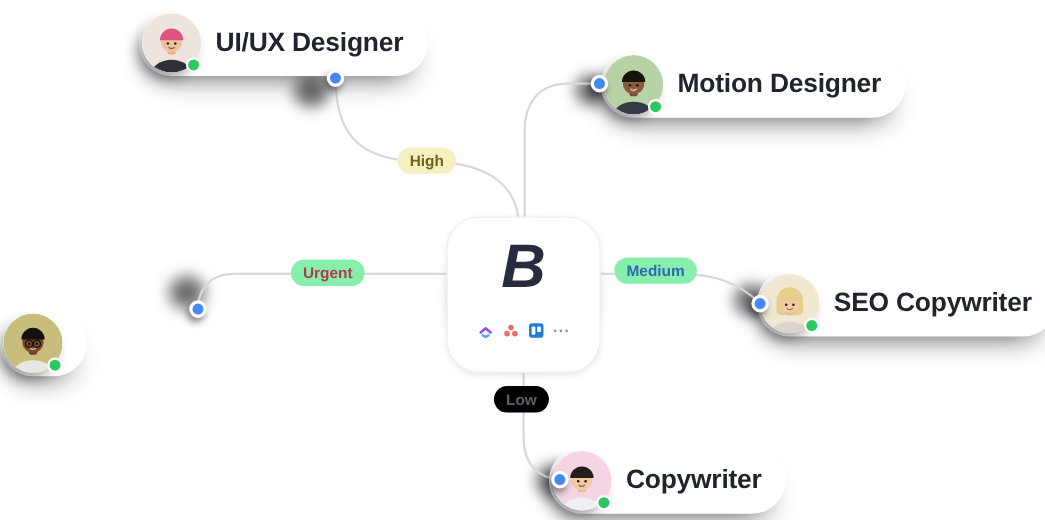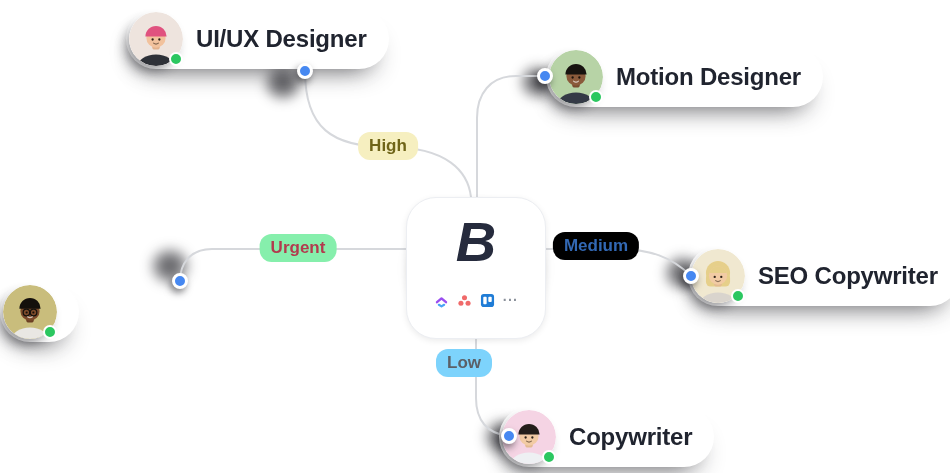--- a/index.html
+++ b/index.html
@@ -30,25 +30,25 @@
   #card-copy{left:499px;top:407px;}
 
   .avatar{position:relative;width:54px;height:54px;flex:none;border-radius:50%;
     box-shadow:-5px 7px 12px -2px rgba(22,22,28,.45);}
   .avatar svg{width:100%;height:100%;display:block;border-radius:50%;}
   .status-dot{position:absolute;right:0;bottom:0;width:14px;height:14px;border-radius:50%;
     background:#2bc760;border:2.5px solid #fff;}
   .member-role{font-size:24px;font-weight:600;color:#20242f;letter-spacing:-0.2px;white-space:nowrap;}
 
   .badge{position:absolute;transform:translate(-50%,-50%);padding:4px 11px;border-radius:12px;
-    font-size:17px;font-weight:700;z-index:2;white-space:nowrap;}
+    font-size:14px;font-weight:700;z-index:2;white-space:nowrap;}
   .badge-high{background:#f6efc0;color:#6f6418;left:388px;top:146px;}
   .badge-urgent{background:#86efac;color:#b23b4e;left:298px;top:248px;}
-  .badge-medium{background:#000000;color:#3268b4;left:596px;top:246px;text-align:right;}
-  .badge-low{background:#7dd3fc;color:#5b6067;left:464px;top:363px;}
+  .badge-medium{background:#86efac;color:#3268b4;left:596px;top:246px;text-align:right;}
+  .badge-low{background:#000000;color:#5b6067;left:474px;top:363px;}
 
   .conn-dot{position:absolute;width:16px;height:16px;border-radius:50%;background:#4688f1;
     border:3px solid #fff;z-index:4;box-shadow:-2px 4px 7px rgba(22,22,28,.5);}
   #dot-uiux{left:297px;top:63px;}
   #dot-motion{left:537px;top:68px;}
   #dot-marketing{left:172px;top:273px;}
   #dot-seo{left:683px;top:268px;}
   #dot-copy{left:501px;top:428px;}
 
   .center-card{position:absolute;left:406px;top:197px;width:140px;height:142px;background:#fff;

